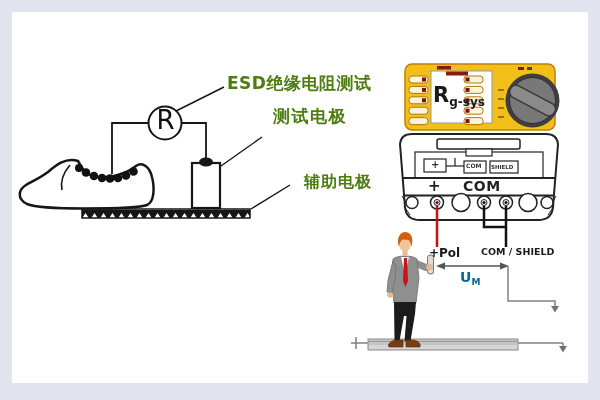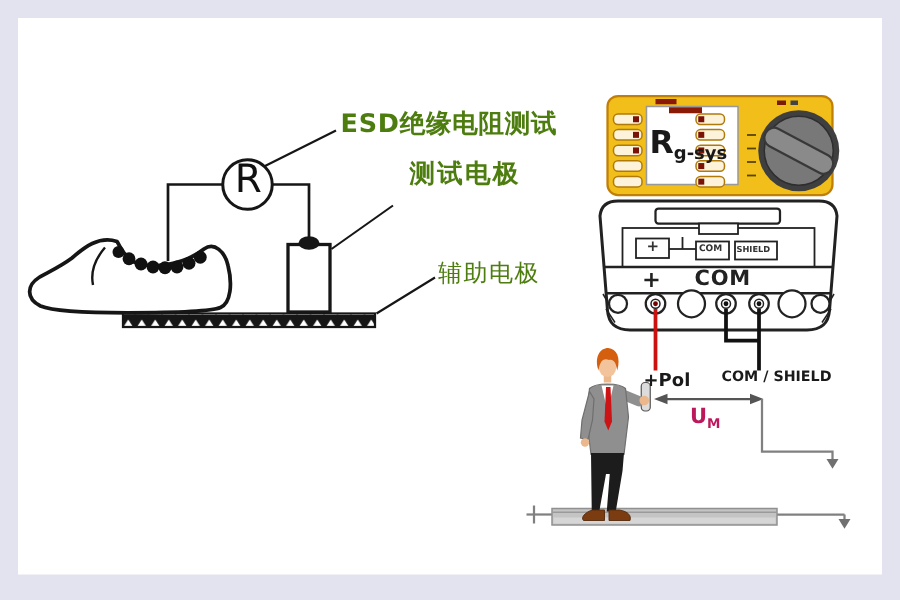--- a/index.html
+++ b/index.html
@@ -9,34 +9,34 @@
     font-family:"DejaVu Sans", sans-serif;
   }
   #canvas{
     position:absolute;left:12px;top:12px;width:576px;height:371px;
     background:#ffffff;
   }
   svg.art{position:absolute;left:0;top:0;}
   .lbl{position:absolute;color:#4d7c0f;white-space:nowrap;line-height:1.1;}
   .lbl-esd{left:227px;top:74px;font-size:17px;font-weight:600;letter-spacing:.5px;}
   .lbl-test{left:263px;top:107px;font-size:17px;font-weight:600;letter-spacing:1.5px;margin-left:10px;}
-  .lbl-aux{left:292px;top:173px;font-size:16px;font-weight:400;letter-spacing:1px;}
+  .lbl-aux{left:304px;top:173px;font-size:16px;font-weight:700;letter-spacing:1px;}
   .lbl-r{left:152px;top:106px;width:27px;text-align:center;font-size:26px;font-weight:400;color:#111;}
   .lbl-brand{left:433px;top:84px;width:65px;color:#191919;font-weight:700;}
   .lbl-brand .main{font-size:21px;}
   .lbl-brand .sub{font-size:12px;position:relative;top:4px;letter-spacing:0px;}
   .lbl-panel-plus{left:428px;top:178px;font-size:15px;font-weight:600;color:#222;}
   .lbl-panel-com{left:463px;top:179px;font-size:14px;font-weight:700;letter-spacing:.5px;color:#222;}
   .lbl-sch{color:#333;font-weight:600;}
   .lbl-sch-plus{left:431px;top:159px;font-size:10px;}
   .lbl-sch-com{left:466px;top:163px;font-size:6px;}
   .lbl-sch-shield{left:491px;top:164px;font-size:5.5px;}
   .lbl-pol{left:429px;top:247px;font-size:12px;color:#1a1a1a;font-weight:700;}
   .lbl-comshield{left:481px;top:247px;font-size:9.5px;color:#1a1a1a;font-weight:600;}
-  .lbl-um{left:460px;top:268px;color:#be185d;font-weight:700;}
+  .lbl-um{left:460px;top:268px;color:#0369a1;font-weight:700;}
   .lbl-um .main{font-size:14px;}
   .lbl-um .sub{font-size:9px;position:relative;top:3px;}
 </style>
 </head>
 <body>
 
 <div id="canvas"></div>
 
 <svg class="art" width="600" height="400" viewBox="0 0 600 400">
   <defs>

